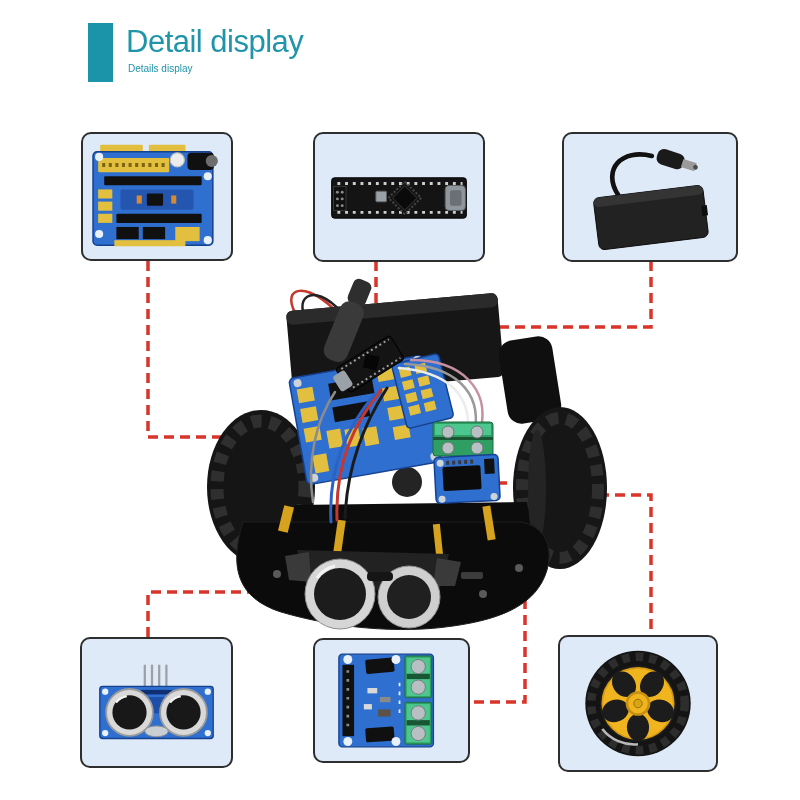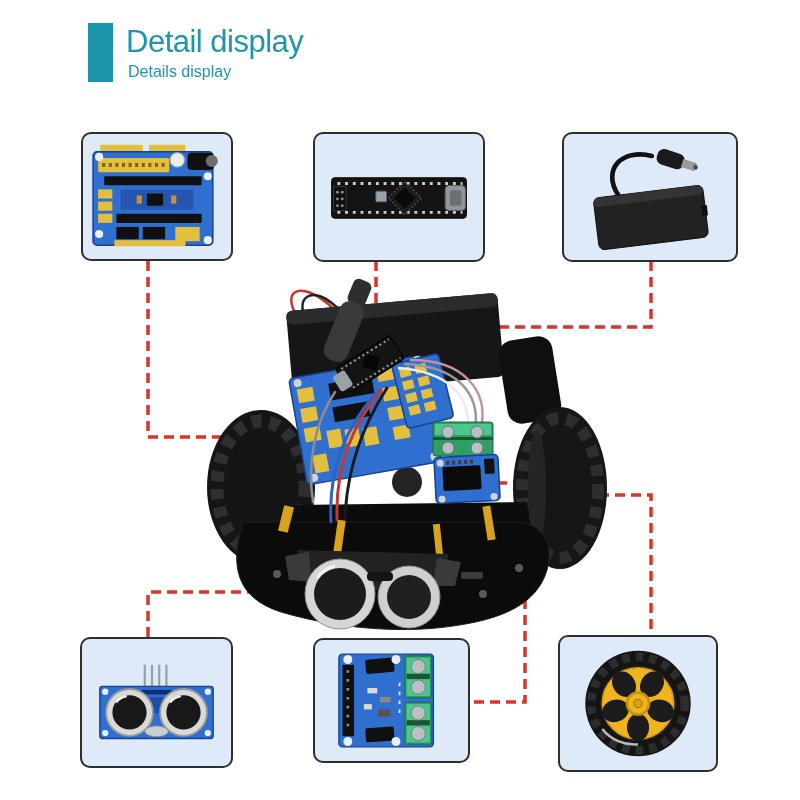--- a/index.html
+++ b/index.html
@@ -11,21 +11,21 @@
     --wheel-yel:#f0b41e;
   }
   *{margin:0;padding:0;box-sizing:border-box;}
   html,body{width:800px;height:800px;background:#fff;overflow:hidden;
     font-family:"Liberation Sans", sans-serif;}
   #stage{position:relative;width:800px;height:668px;background:#fff;}
 
   .accent-bar{position:absolute;left:88px;top:23px;width:25px;height:59px;background:var(--teal);}
   .page-title{position:absolute;left:126px;top:24px;font-size:31px;letter-spacing:-0.5px;
     color:var(--teal-text);font-weight:400;}
-  .page-subtitle{position:absolute;left:128px;top:63px;font-size:16px;color:var(--teal-text);font-weight:400;}
+  .page-subtitle{position:absolute;left:128px;top:63px;font-size:10px;color:var(--teal-text);font-weight:400;}
 
   .card{position:absolute;background:var(--card-bg);border:2px solid var(--card-bd);
     border-radius:10px;display:flex;align-items:center;justify-content:center;padding:7px;z-index:2;}
   .card svg{width:100%;height:100%;}
   #card-tl{left:81px; top:132px;width:152px;height:129px;}
   #card-tc{left:313px;top:132px;width:172px;height:130px;}
   #card-tr{left:562px;top:132px;width:176px;height:130px;}
   #card-bl{left:80px; top:637px;width:153px;height:131px;}
   #card-bc{left:313px;top:638px;width:157px;height:125px;}
   #card-br{left:558px;top:635px;width:160px;height:137px;}

